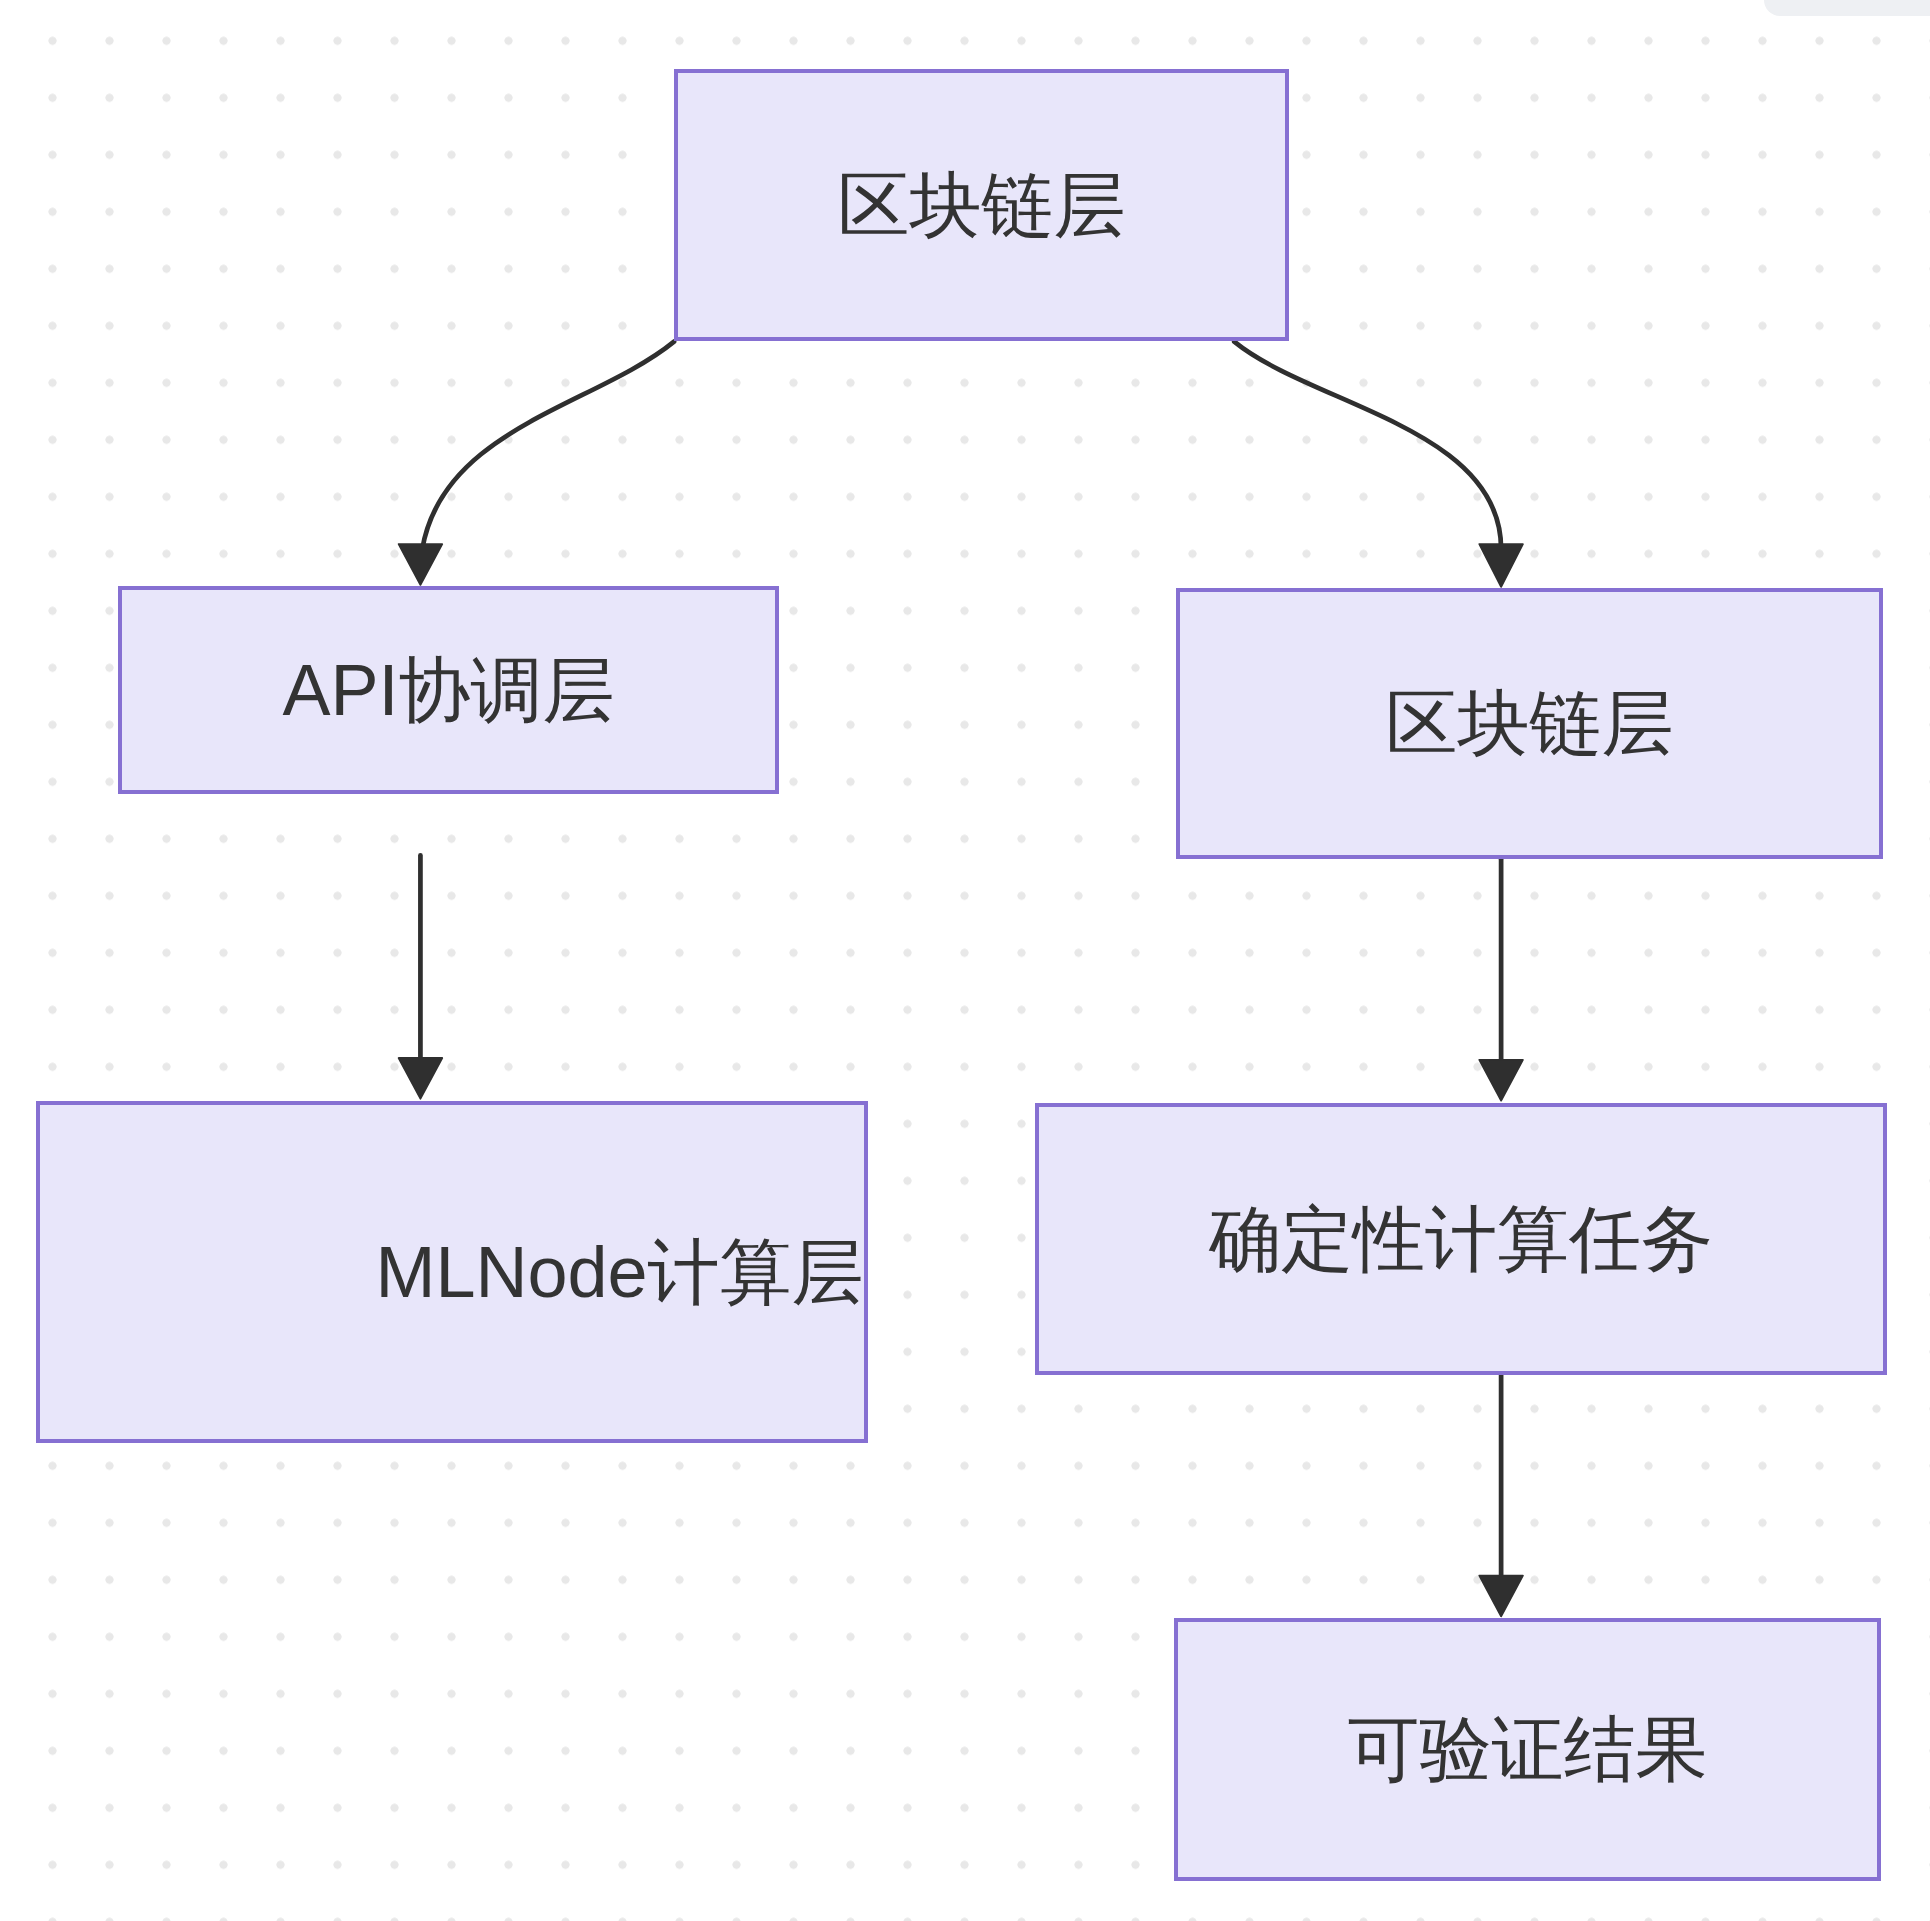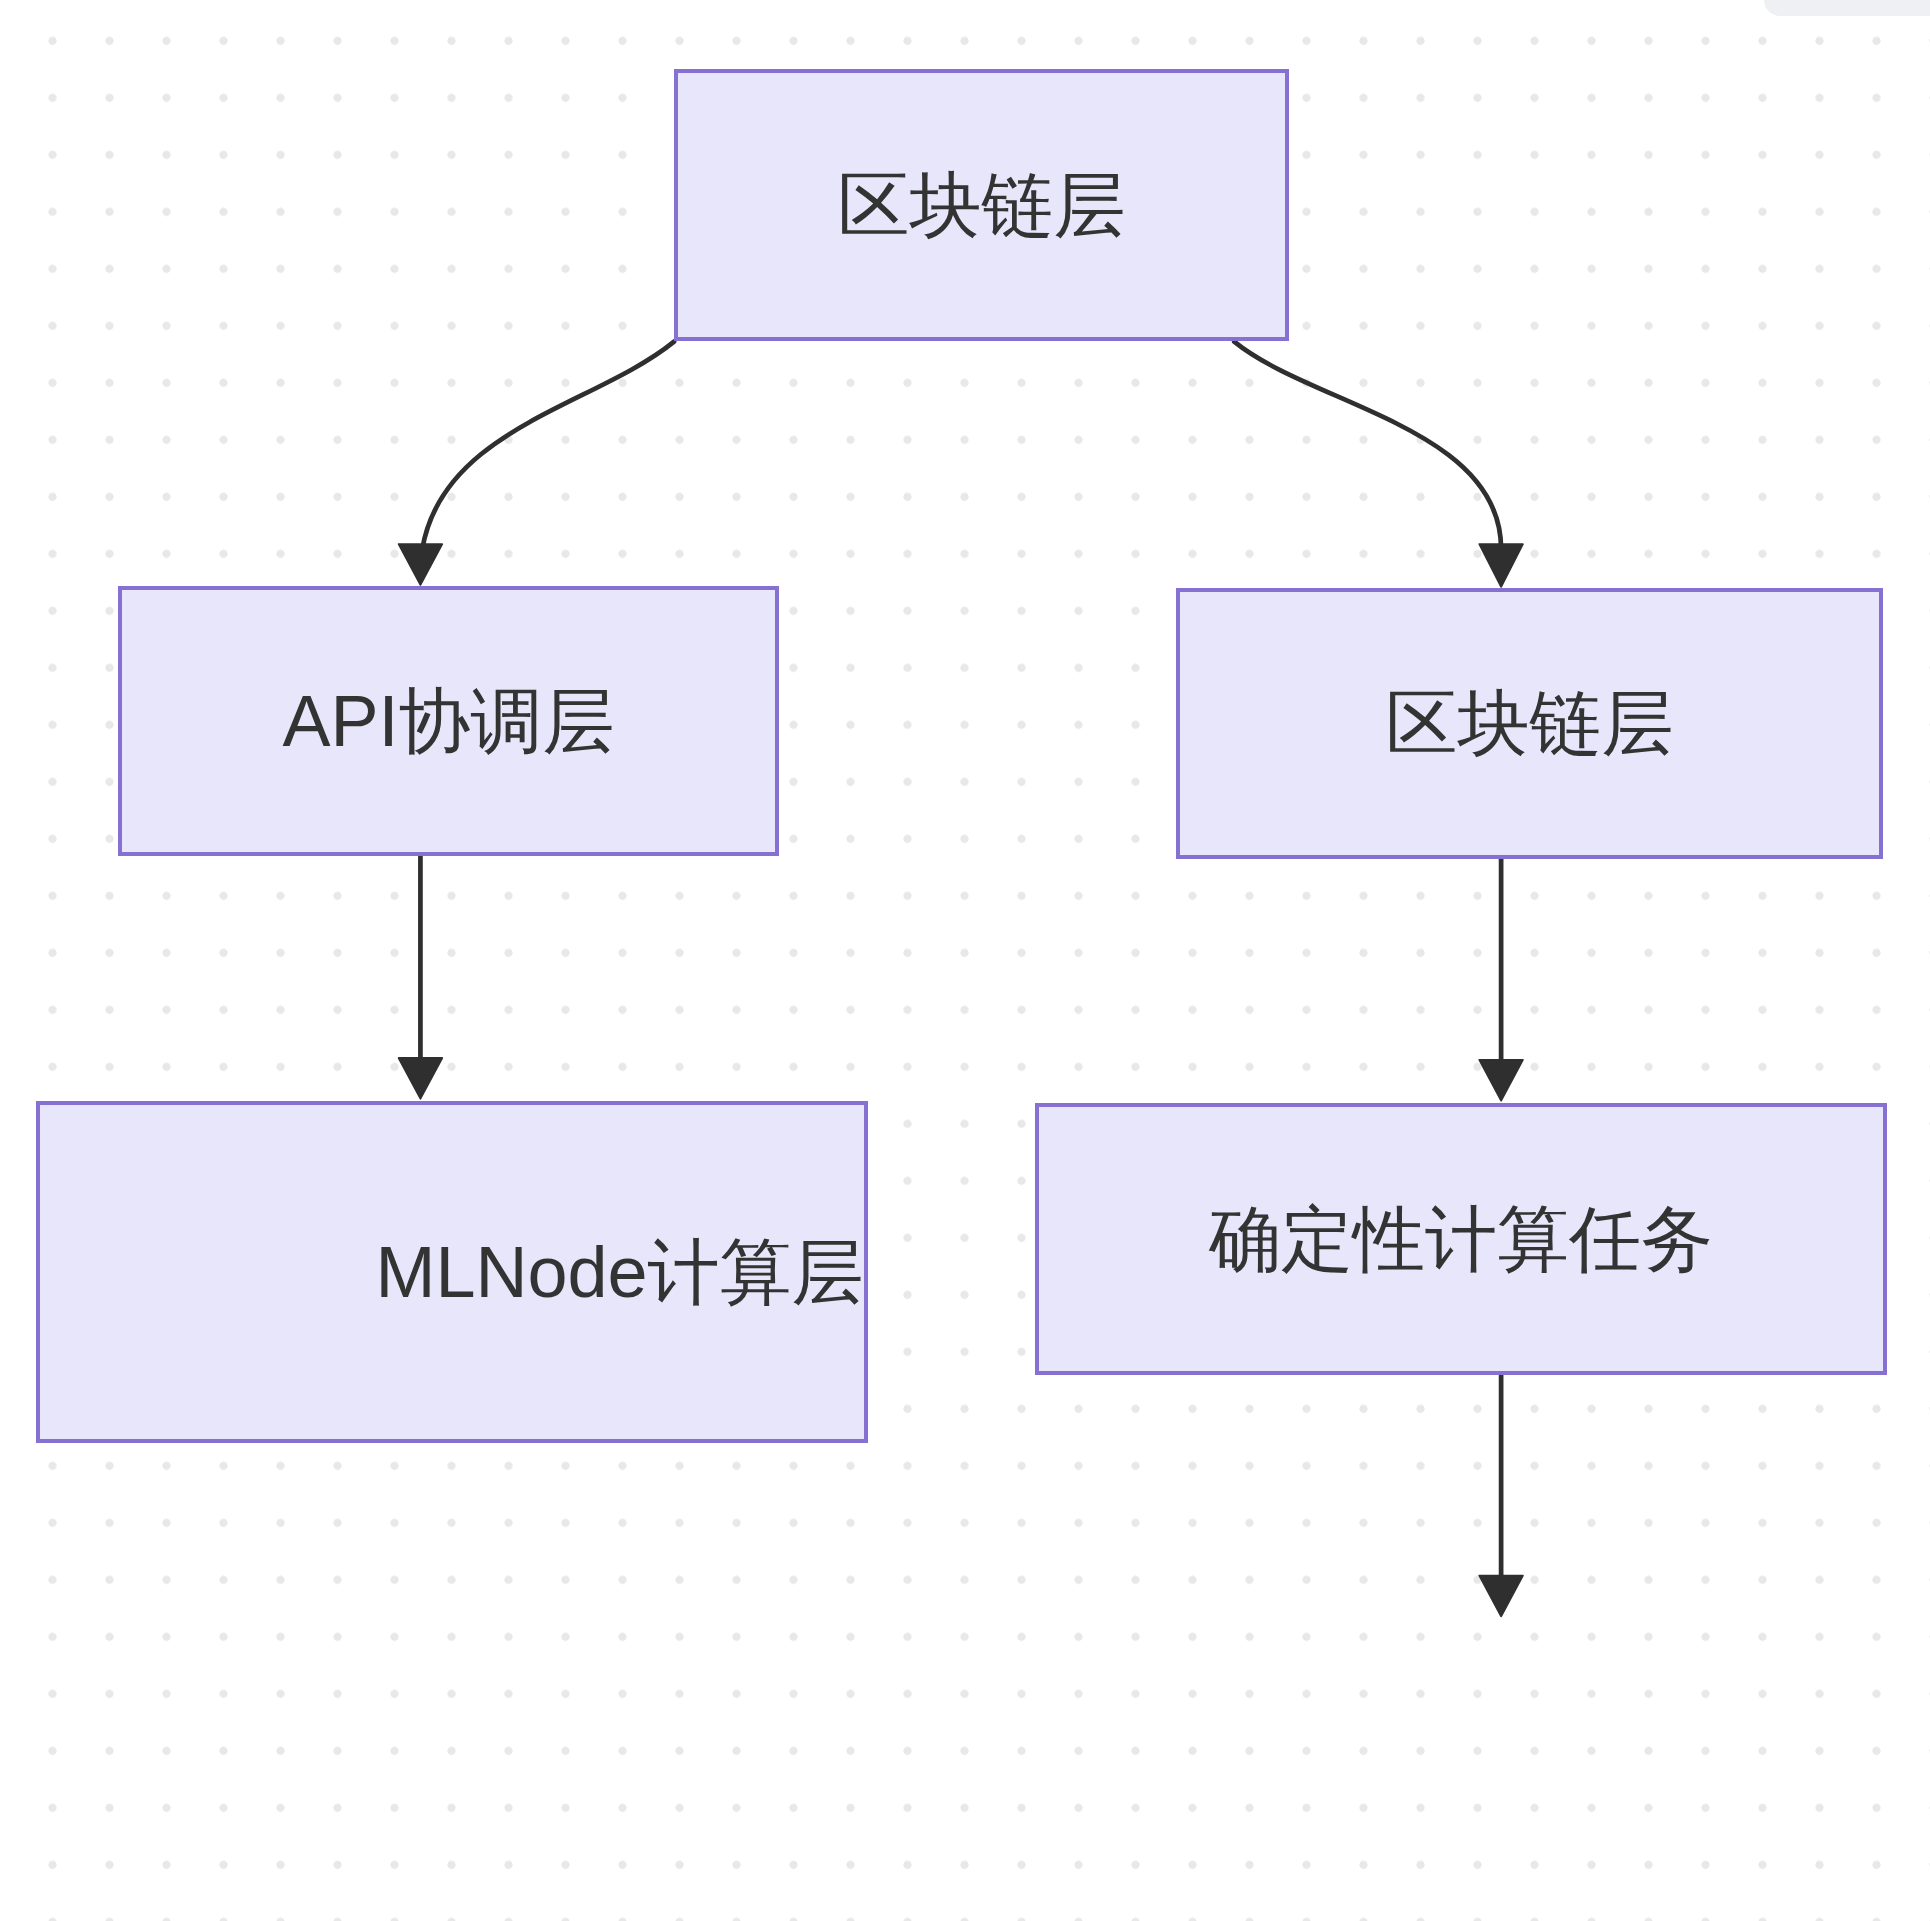--- a/index.html
+++ b/index.html
@@ -99,33 +99,36 @@
     <g>
       <path class="edge-path" d="M 1586 1452 L 1586 1668"></path>
       <polygon class="arrowhead" points="1563,1665 1609,1665 1586,1708"></polygon>
     </g>
   </svg>
 
   <div class="node" style="left:646px; top:69px; width:615px; height:272px;">
     <span class="node-label">区块链层</span>
   </div>
 
-  <div class="node" style="left:90px; top:586px; width:661px; height:270px;">
+  <div class="node" style="left:90px; top:586px; width:661px; height:208px;">
     <span class="node-label">API协调层</span>
   </div>
 
   <div class="node" style="left:7.6px; top:1101px; width:832px; height:342px;justify-content:flex-end;">
     <span class="node-label">MLNode计算层</span>
   </div>
 
   <div class="node" style="left:1148px; top:588px; width:707px; height:271px;">
     <span class="node-label">区块链层</span>
   </div>
 
   <div class="node" style="left:1007px; top:1103px; width:852px; height:272px;">
     <span class="node-label">确定性计算任务</span>
   </div>
 
+  <div class="node" style="left:1146px; top:1618px; width:707px; height:263px;">
+    <span class="node-label">可验证结果</span>
+  </div>
 
   <div class="corner-tab"></div>
 
 </div>
 
 
 </body></html>

